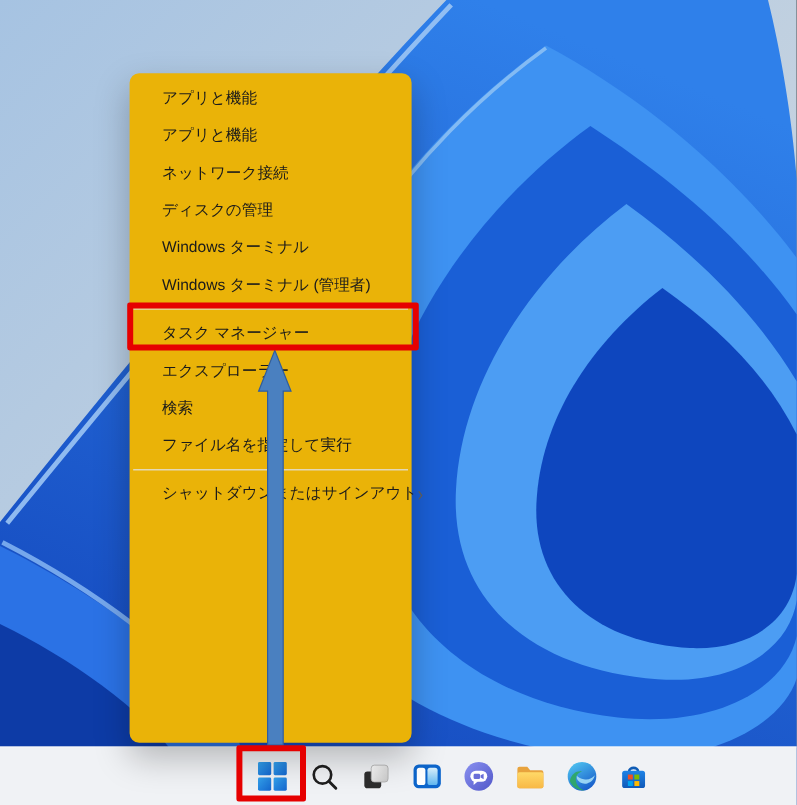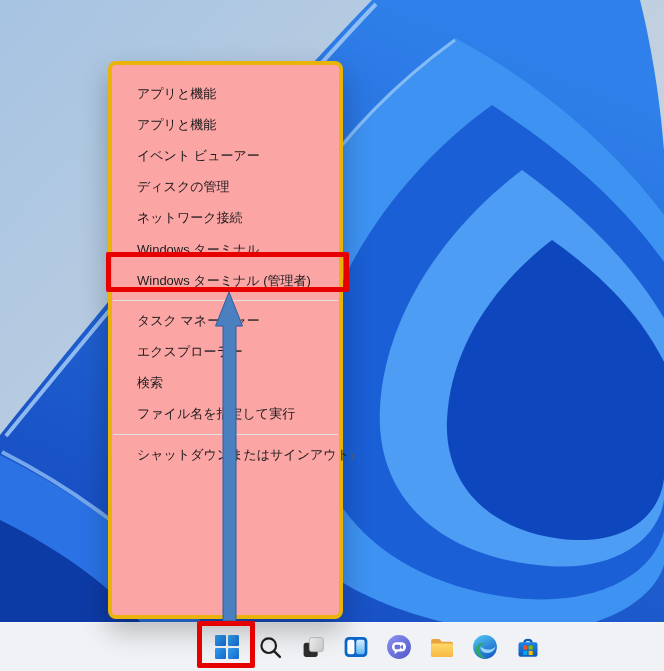--- a/index.html
+++ b/index.html
@@ -6,24 +6,24 @@
   #desktop{
     position:relative;width:664px;height:671px;overflow:hidden;
     font-family:"Liberation Sans","DejaVu Sans",sans-serif;
     -webkit-font-smoothing:antialiased;
   }
   #wallpaper{position:absolute;inset:0;z-index:0;}
 
   
   #winx-menu{
     position:absolute;left:108px;top:61px;width:235px;height:558px;
-    box-sizing:border-box;background:#fca5a5;
-    border:4px solid #eab308;border-radius:8px;
+    box-sizing:border-box;background:#eab308;
+    border:2px solid #eab308;border-radius:8px;
     box-shadow:0 12px 28px rgba(0,0,0,.25);
-    padding:13px 0;z-index:2;
+    padding:3px 0;z-index:2;
   }
   .menu-item{
     height:31.2px;display:flex;align-items:center;justify-content:space-between;
     padding:0 13px 0 25px;font-size:13px;color:#1b1b1b;cursor:default;
     white-space:nowrap;box-sizing:border-box;
   }
   .menu-separator{height:1px;background:#e1e1e1;margin:4px 1px;}
   .submenu-chevron{font-size:14px;color:#5a5a5a;line-height:1;transform:scaleY(1.25);}
 
   
@@ -76,27 +76,24 @@
   </svg>
 
   <div id="winx-menu">
       <div class="menu-item">
       <span class="menu-item-label">アプリと機能</span>
     </div>
       <div class="menu-item">
       <span class="menu-item-label">アプリと機能</span>
     </div>
       <div class="menu-item">
-      <span class="menu-item-label">イベント ビューアー</span>
+      <span class="menu-item-label">ネットワーク接続</span>
     </div>
       <div class="menu-item">
       <span class="menu-item-label">ディスクの管理</span>
-    </div>
-      <div class="menu-item">
-      <span class="menu-item-label">ネットワーク接続</span>
     </div>
       <div class="menu-item">
       <span class="menu-item-label">Windows ターミナル</span>
     </div>
       <div class="menu-item">
       <span class="menu-item-label">Windows ターミナル (管理者)</span>
     </div>
       <div class="menu-separator"></div>
       <div class="menu-item">
       <span class="menu-item-label">タスク マネージャー</span>

